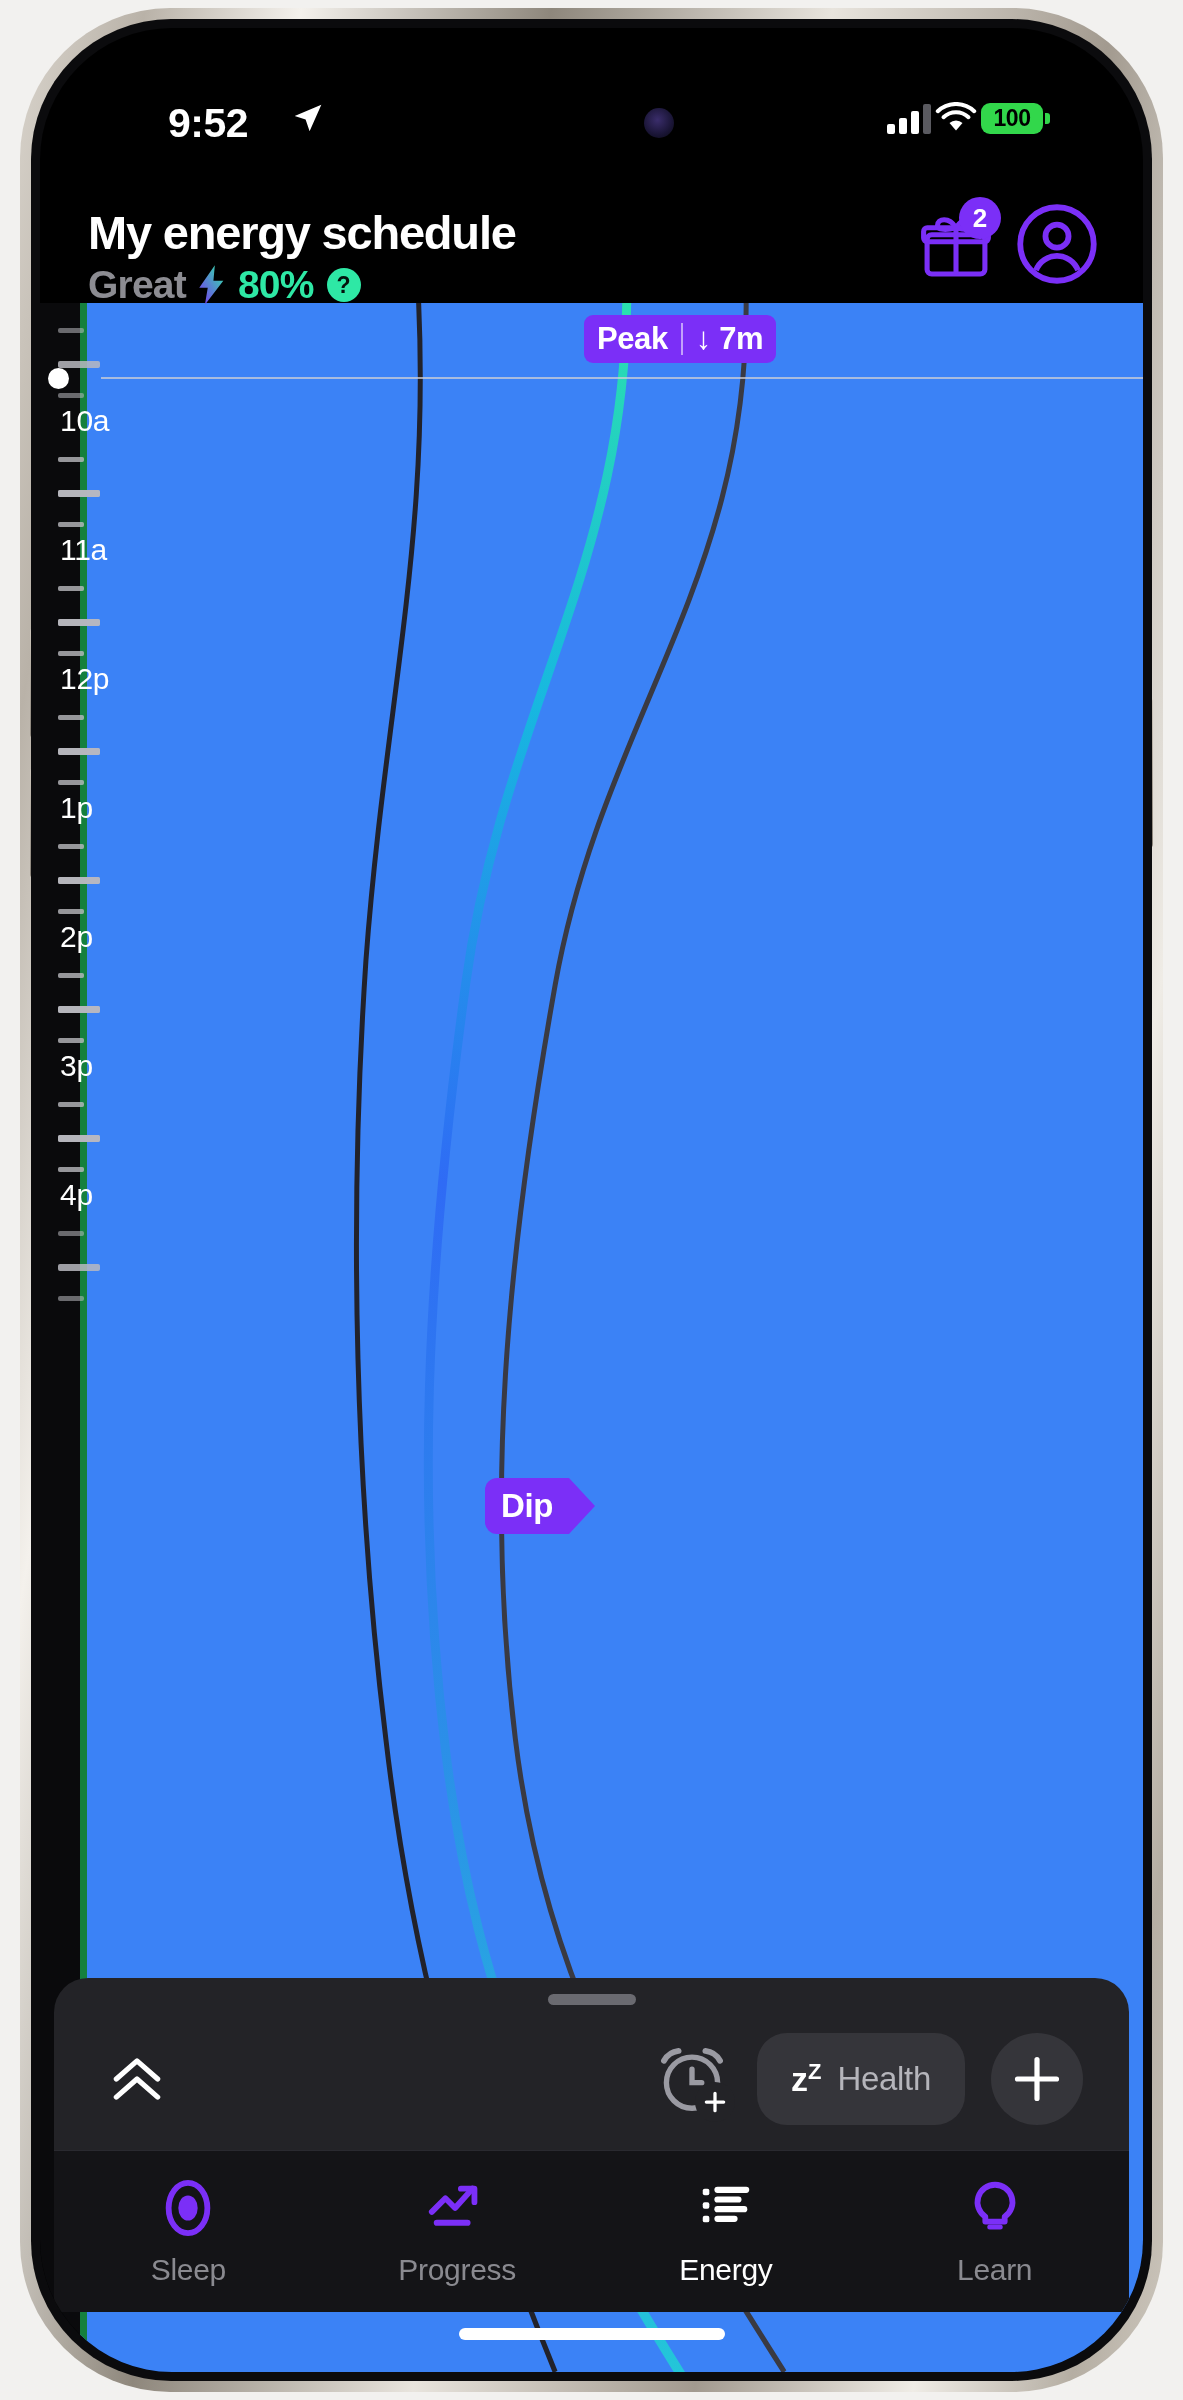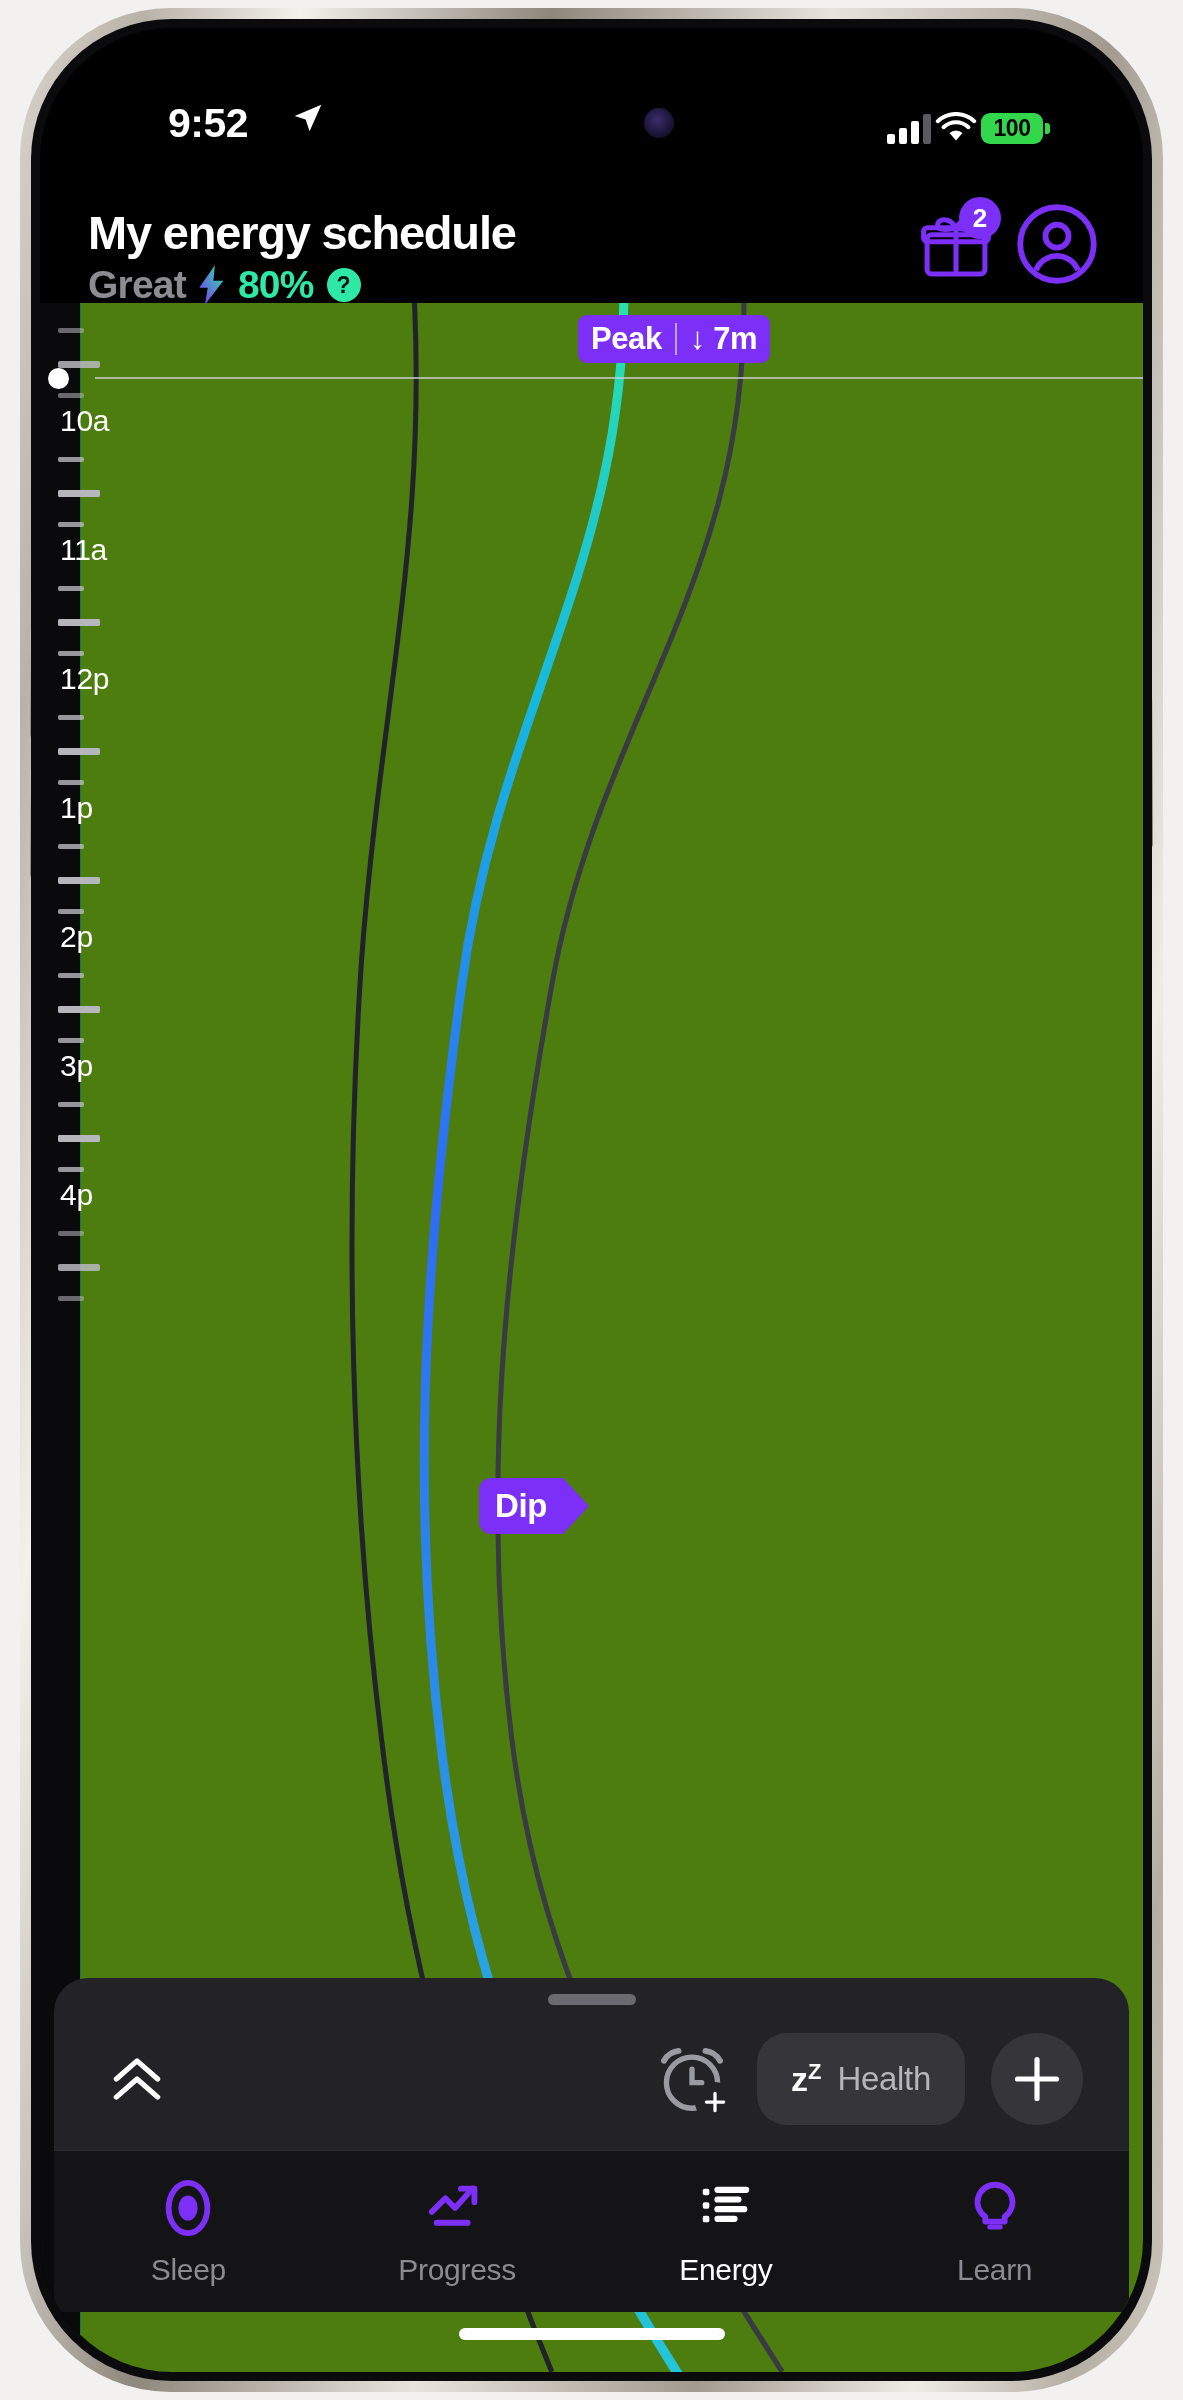--- a/index.html
+++ b/index.html
@@ -51,21 +51,21 @@
     position:absolute; left:128px; top:72px;
     font-size:41px; font-weight:700; letter-spacing:-0.5px;
   }
   #loc-arrow{ position:absolute; left:252px; top:74px; width:32px; height:32px; }
   #face-id-dot{
     position:absolute; left:604px; top:80px; width:30px; height:30px;
     border-radius:50%;
     background:radial-gradient(circle at 45% 40%,#3a2d6b 0%,#1a1536 60%,#0a0a12 100%);
   }
   #status-right{
-    position:absolute; right:100px; top:84px;
+    position:absolute; right:100px; top:74px;
     display:flex; align-items:center; gap:4px;text-align:center;
   }
   #battery-shell{
     width:62px; height:31px; border-radius:9px;
     background:#32d74b; position:relative;
     display:flex; align-items:center; justify-content:center;
   }
   #battery-shell::after{
     content:""; position:absolute; right:-7px; top:10px;
     width:5px; height:11px; border-radius:0 3px 3px 0; background:#32d74b;
@@ -101,21 +101,21 @@
     color:#fff; font-size:26px; font-weight:700;
     display:flex; align-items:center; justify-content:center;
   }
 
   
   #chart-area{
     position:absolute; left:0; top:275px; width:100%; bottom:0;
     background:#0a0a0c; overflow:hidden; z-index:10;
   }
   #chart-inner{ position:absolute; left:40px; top:0; right:0; bottom:0;
-    background:#4d7c0f; border-left:1px solid #15803d; }
+    background:#3b82f6; border-left:7px solid #15803d; }
   #axis-col{ position:absolute; left:0; top:0; width:120px; height:100%; }
   .tick{ position:absolute; left:18px; background:#b9b9bf; border-radius:2px; }
   .tick.minor{ width:26px; height:5px; opacity:.55; }
   .tick.major{ width:42px; height:7px; opacity:.85; }
   .hour-label{
     position:absolute; left:20px; color:#fff;
     font-size:30px; font-weight:400; letter-spacing:-0.3px;
   }
   #now-line{
     position:absolute; left:14px; right:0; height:2px; background:#cfcfd6; opacity:.75;

